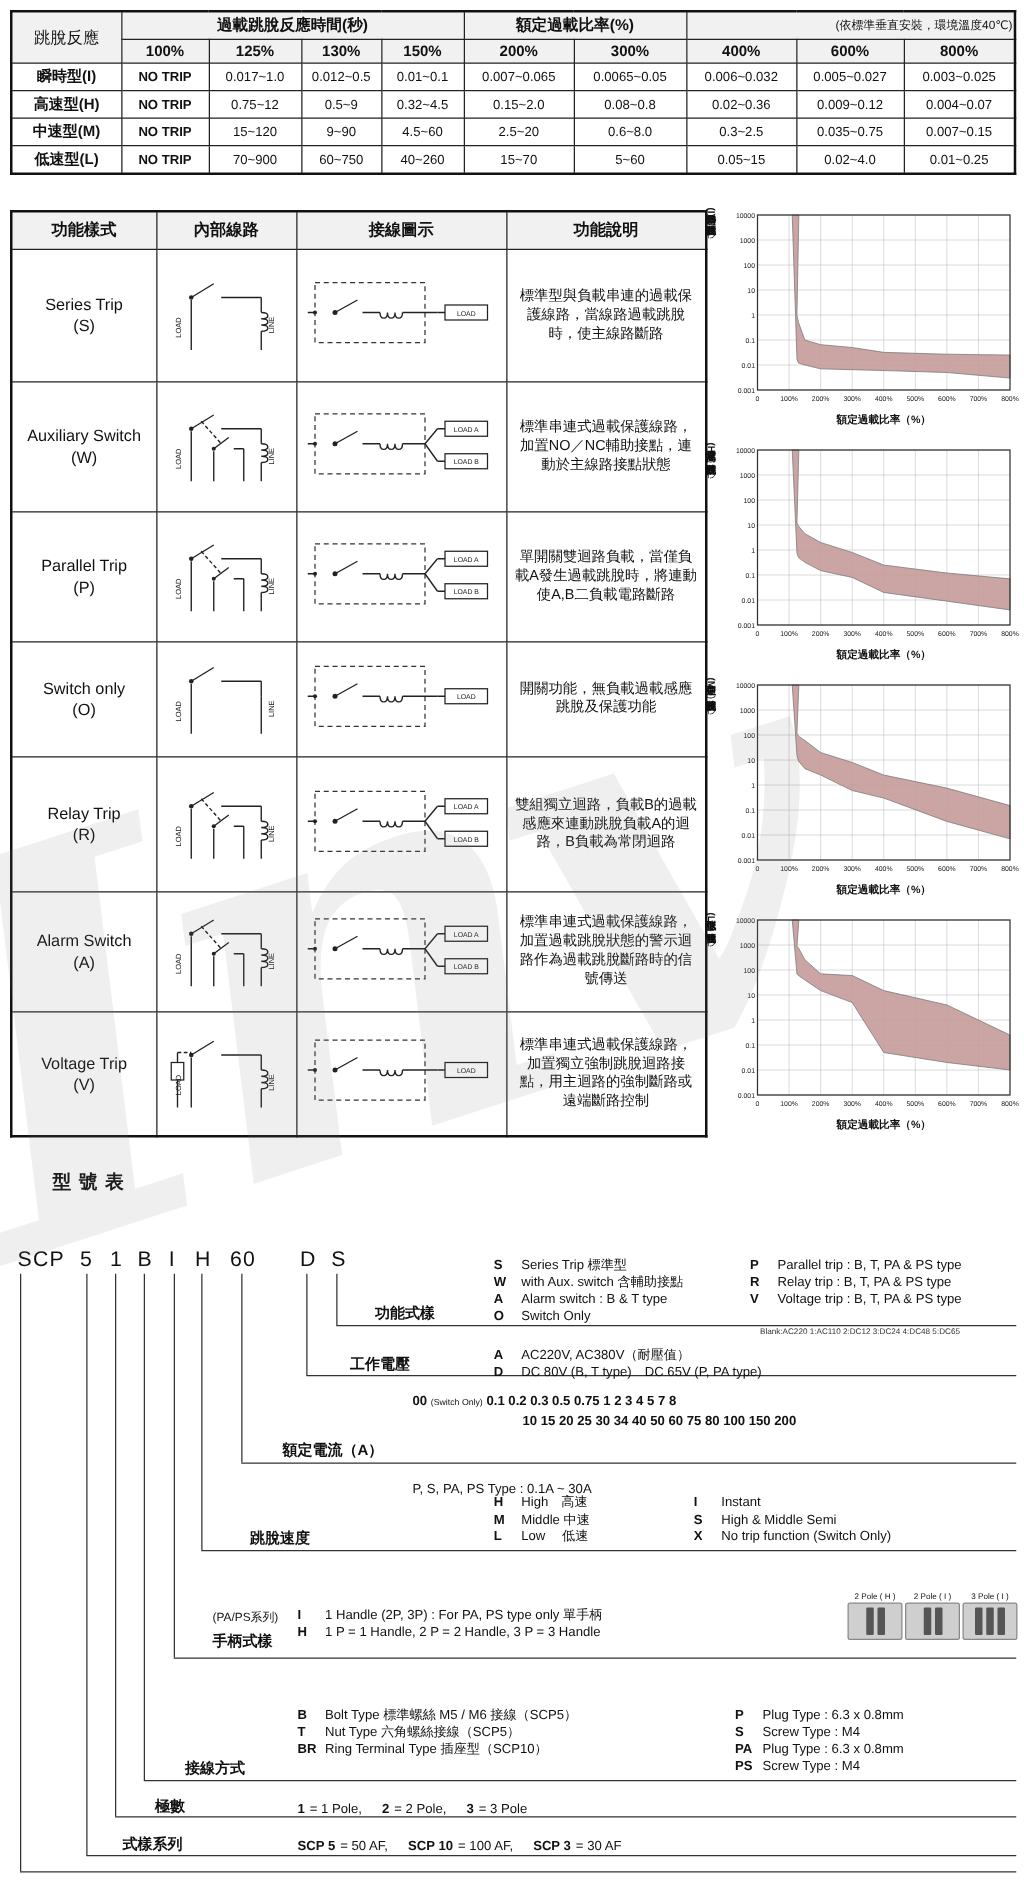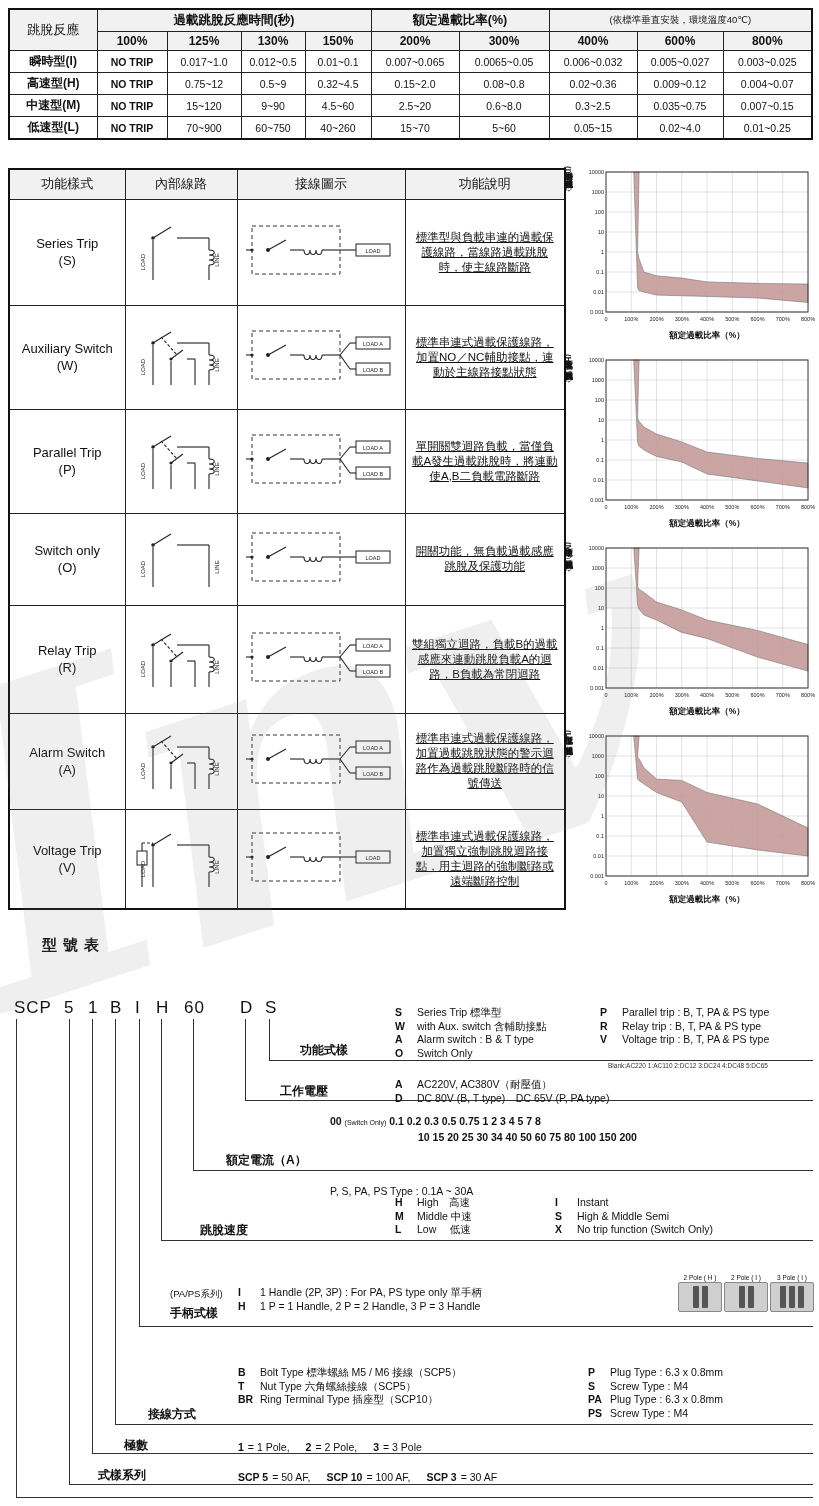--- a/index.html
+++ b/index.html
@@ -10,31 +10,31 @@
   .watermark { position:absolute; left:-70px; top:430px; width:1200px; font-size:430px;
     font-weight:bold; font-style:italic; letter-spacing:-18px; color:rgba(120,120,120,0.12);
     transform:rotate(-18deg); z-index:40; pointer-events:none; font-family:"DejaVu Serif",serif; }
 
   
   .trip-table { position:absolute; left:8px; top:8px; width:803px; border-collapse:collapse; table-layout:fixed; border:2px solid #111; z-index:2; }
   .trip-table td { border:1px solid #222; text-align:center; padding:2px 1px; font-size:10.5px; white-space:nowrap; overflow:hidden; }
   .trip-table .hdr { background:#f1f1f1; }
   .trip-table .corner { font-weight:normal; font-size:13px; }
   .trip-table .grp { font-weight:bold; font-size:12.5px; }
-  .trip-table .note { font-size:9.5px; }
+  .trip-table .note { font-size:9.5px;text-align:right; }
   .trip-table .pct { font-weight:bold; font-size:12px; }
   .trip-table .rowlab { font-weight:bold; font-size:12px; }
   .trip-table .notrip { font-weight:bold; }
 
   
   .func-table { position:absolute; left:8px; top:168px; width:556px; border-collapse:collapse; table-layout:fixed; border:2px solid #111; z-index:2; }
-  .func-table th { border:1px solid #222; font-size:13px; font-weight:normal; height:30px; background:#f1f1f1; }
+  .func-table th { border:1px solid #222; font-size:13px; font-weight:bold; height:30px; background:#f1f1f1; }
   .func-table td { border:1px solid #222; vertical-align:middle; text-align:center; }
   .fname { font-size:13px; line-height:17px; }
-  .fdesc { font-size:11.5px; line-height:15px; padding:2px 6px !important; text-align:right;text-decoration:underline; }
+  .fdesc { font-size:11.5px; line-height:15px; padding:2px 6px !important; text-align:right; }
 
   
   .charts { position:absolute; left:560px; top:166px; width:256px; z-index:2; }
   .chart { display:flex; height:184px; margin-bottom:4px; }
   .vlabel { writing-mode:vertical-rl; font-size:8px; line-height:15px; width:16px; color:#111; }
   .vlabel .t { font-weight:bold; }
 
   
   .m-heading { position:absolute; left:10px; top:936px; font-size:15px; font-weight:bold; letter-spacing:6px; z-index:2;margin-left:32px; }
   .m-code span { position:absolute; top:998px; font-size:17px; font-weight:normal; letter-spacing:1px; z-index:2; }

